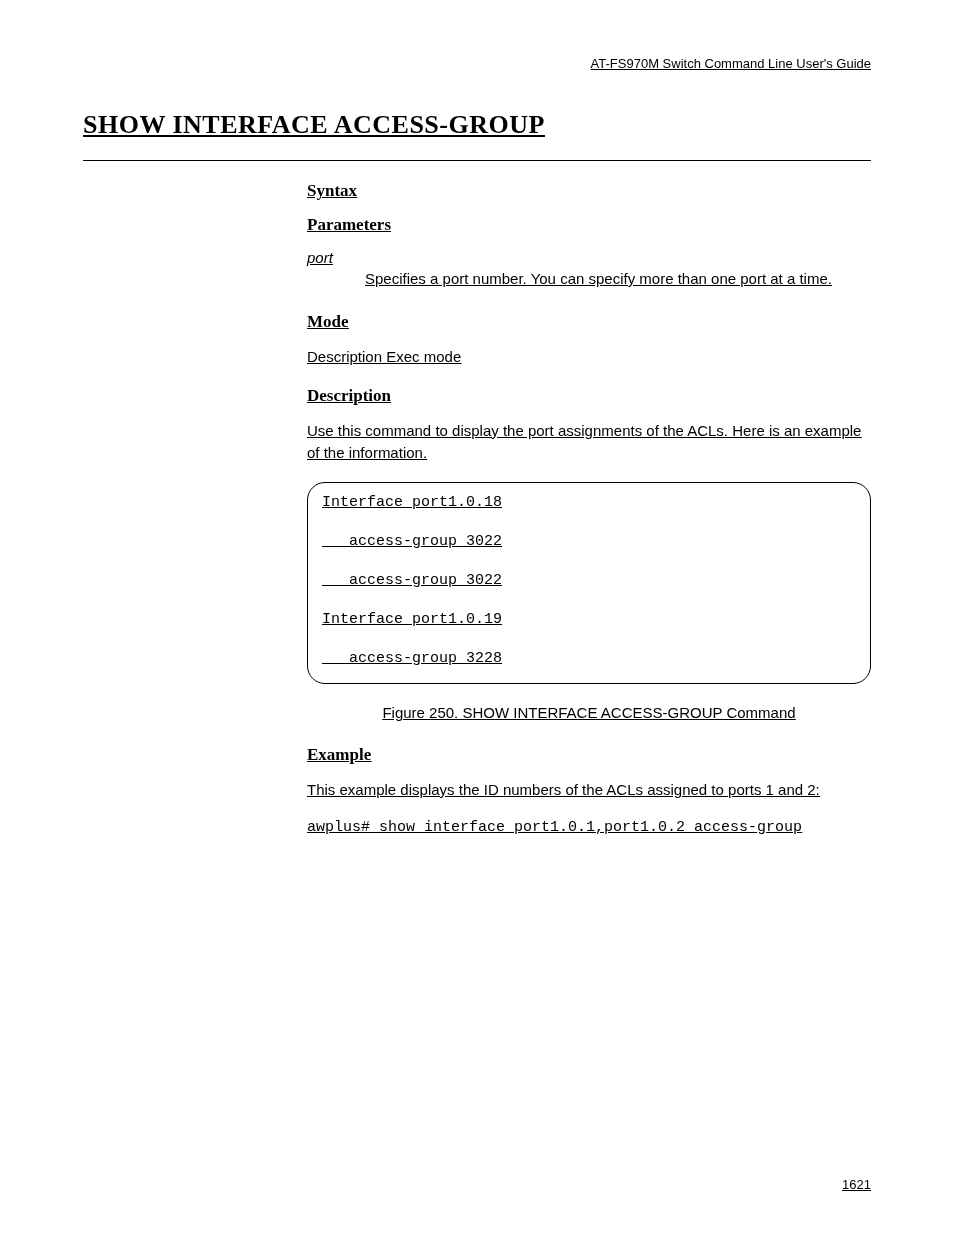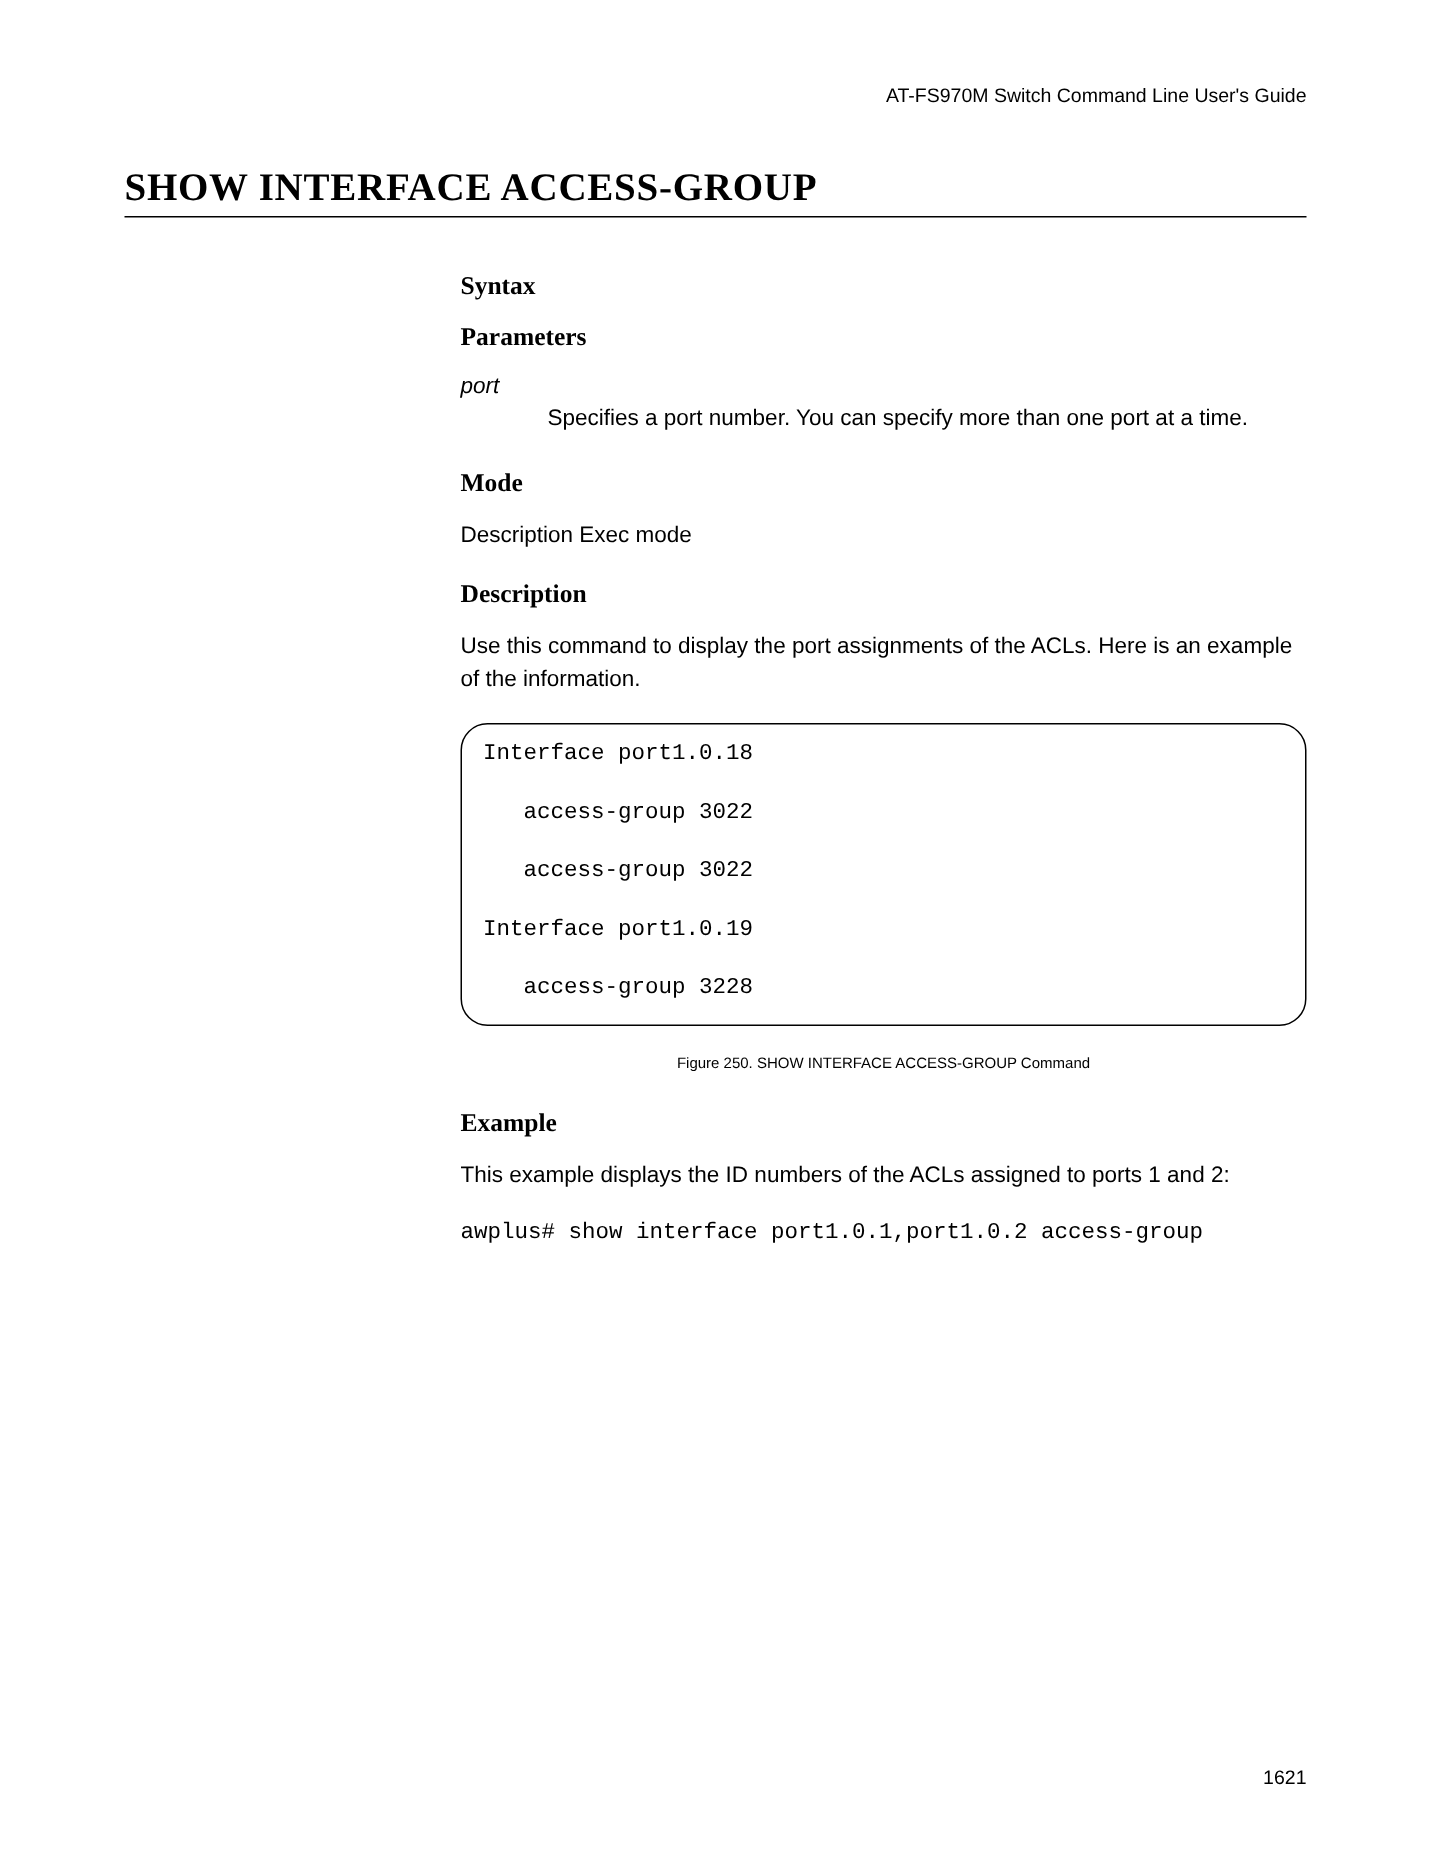--- a/index.html
+++ b/index.html
@@ -1,15 +1,15 @@
 <!DOCTYPE html>
 <html><head>
   <meta charset="utf-8">
   <style>
-    * { margin: 0; padding: 0; box-sizing: border-box; }
+    * { margin: 0; padding: 0; box-sizing: border-box; text-decoration: underline; }
     body {
       width: 954px;
       height: 1235px;
       background: #fff;
       font-family: Arial, Helvetica, sans-serif;
       color: #000;
       position: relative;
     }
     .header-guide {
       position: absolute;
@@ -17,21 +17,21 @@
       right: 83px;
       font-size: 13px;
       color: #000;
     }
     .page-title {
       position: absolute;
       top: 110px;
       left: 83px;
       right: 83px;
       border-bottom: 1.5px solid #000;
-      padding-bottom: 4px;
+      padding-bottom: 20px;
     }
     .page-title h1 {
       font-family: "Times New Roman", Times, serif;
       font-size: 26px;
       font-weight: bold;
       letter-spacing: 0.5px;
     }
     .content {
       position: absolute;
       top: 175px;
@@ -71,21 +71,21 @@
       border-radius: 18px;
       padding: 10px 0 14px 14px;
       margin-bottom: 20px;
       font-family: "Courier New", Courier, monospace;
       font-size: 15px;
       line-height: 1.3;
       white-space: pre;
     }
     .figure-caption {
       text-align: center;
-      font-size: 10px;
+      font-size: 15px;
       margin-bottom: 24px;
     }
     .example-cmd {
       font-family: "Courier New", Courier, monospace;
       font-size: 15px;
       margin-top: 16px;
     }
     .page-number {
       position: absolute;
       bottom: 43px;

